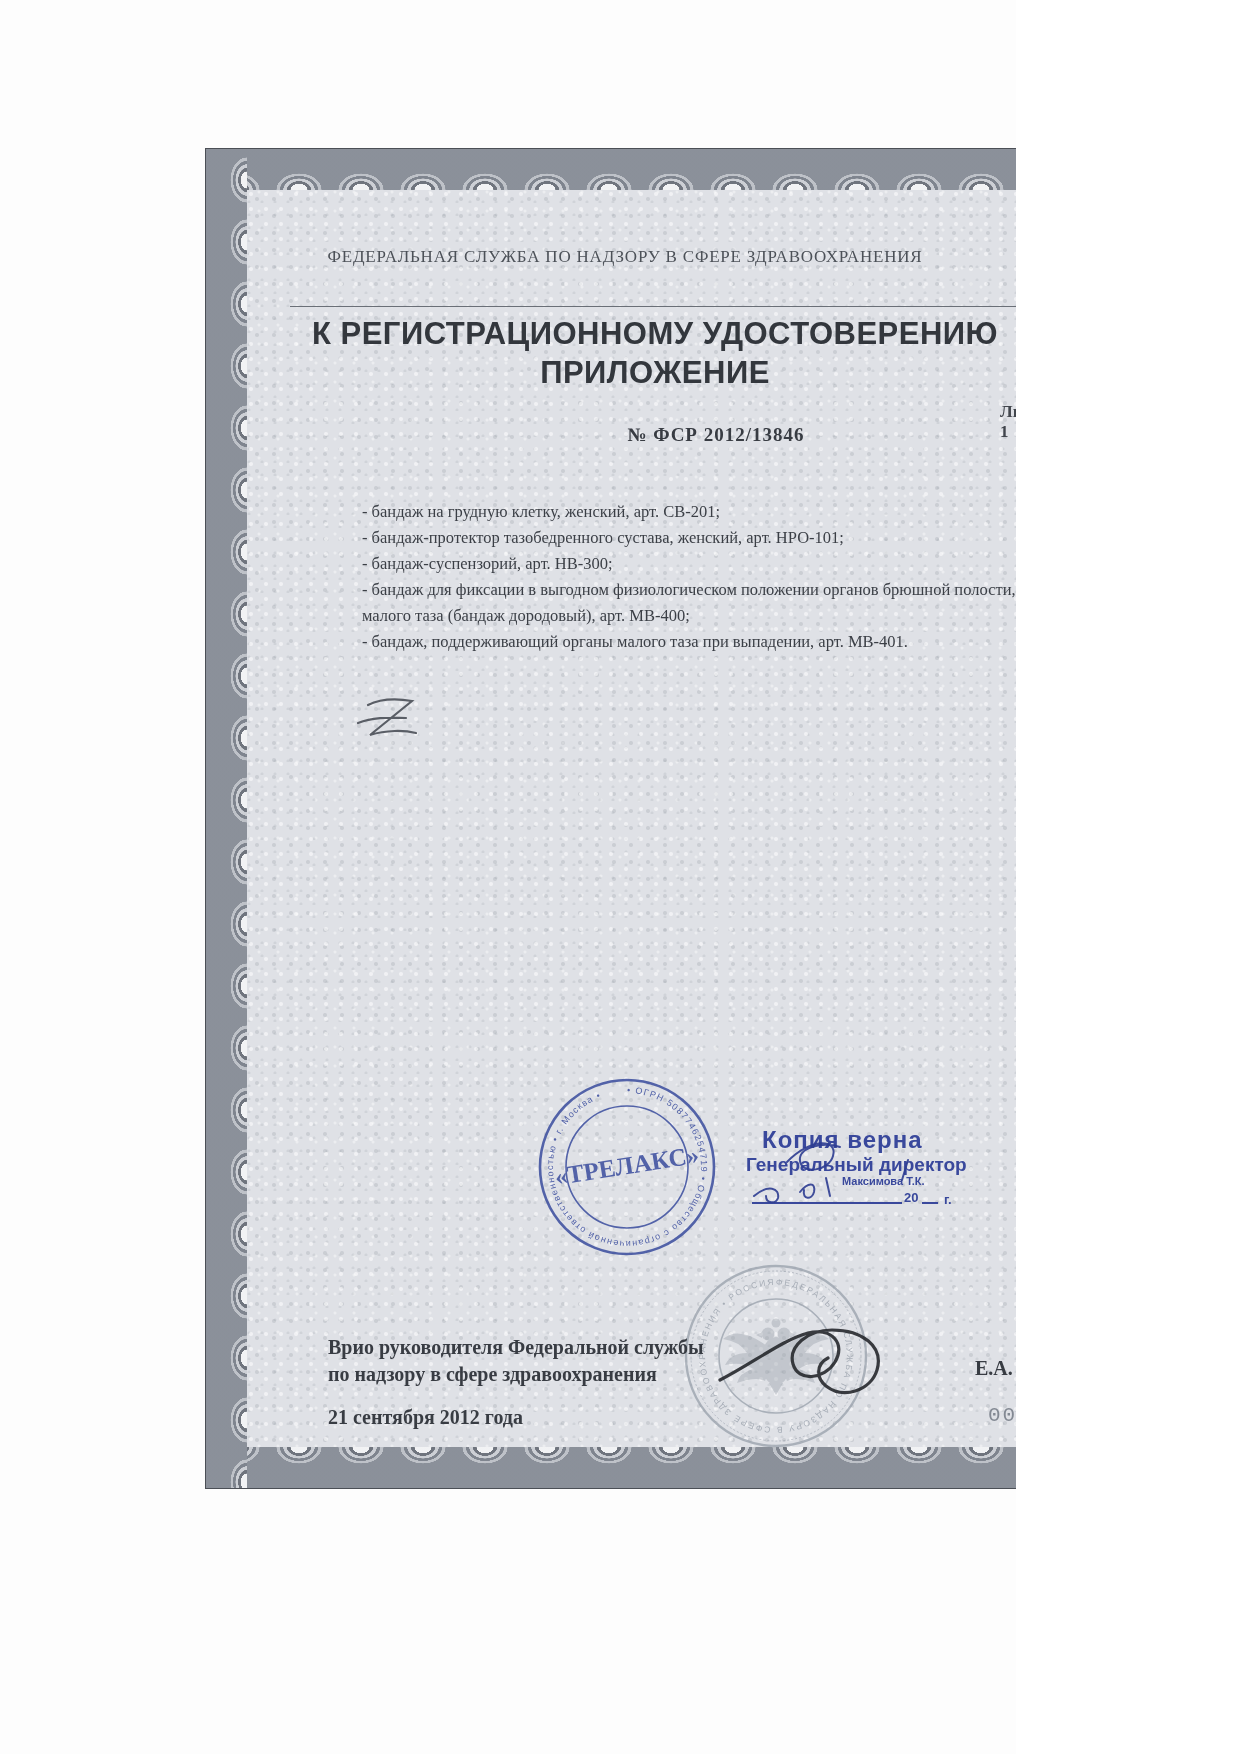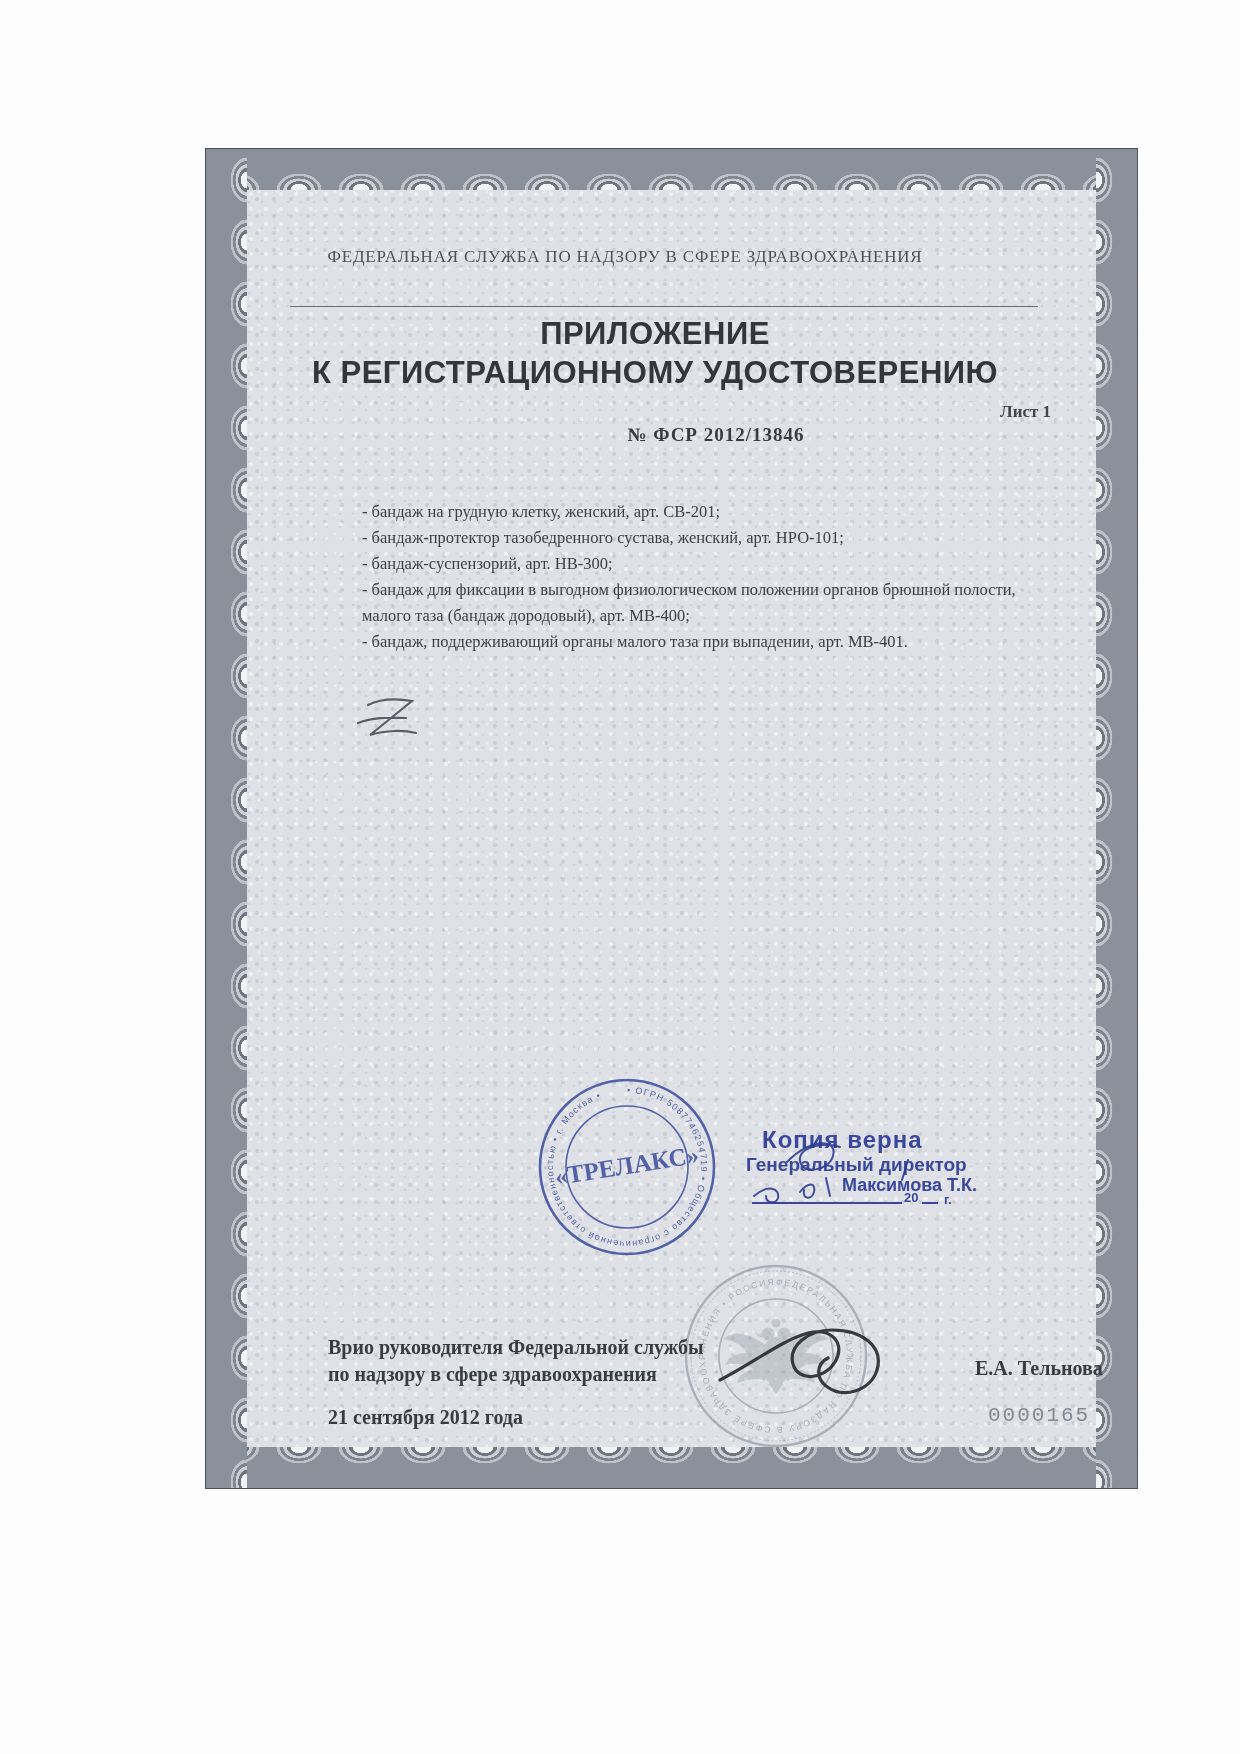--- a/index.html
+++ b/index.html
@@ -1,17 +1,17 @@
 <!DOCTYPE html>
 <html><head>
 <meta charset="utf-8">
 <style>
   html,body { margin:0; padding:0; background:#ffffff; }
   .page {
-    position:relative; width:1240px; height:1754px; overflow:hidden;
+    position:relative; width:1016px; height:1754px; overflow:hidden;
     background:#fdfdfd;
     font-family:"Liberation Serif", serif;
     color:#3b3f46;
   }
   
   .frame {
     position:absolute; left:205px; top:148px; width:931px; height:1339px;
     border:1px solid #4b4f56; background:#aeb2b9; z-index:1;
   }
   .band { position:absolute; z-index:1; }
@@ -63,21 +63,21 @@
     font-weight:bold; font-size:19px; letter-spacing:1px; color:#383c43; }
   .items { left:362px; top:499px; width:676px; font-size:16.5px; line-height:26px; color:#3b3f46; }
   .item { margin:0; }
   
   .svg-abs { position:absolute; z-index:4; }
   .copy-block { left:742px; top:1124px; width:250px; height:115px; z-index:4;
     color:#39489c; font-family:"Liberation Sans", sans-serif; }
   .copy-block > div { position:absolute; white-space:nowrap; }
   .copy-l1 { left:20px; top:2px;  font-size:24px; font-weight:bold; letter-spacing:1px; }
   .copy-l2 { left:4px;  top:30px; font-size:19px; font-weight:bold; }
-  .copy-l3 { left:100px; top:51px; font-size:18px; font-weight:bold; }
+  .copy-l3 { left:100px; top:51px; font-size:11px; font-weight:bold; }
   .copy-sign-line { left:10px; top:64px; width:150px; height:14px; border-bottom:2px solid #39489c; }
   .copy-year  { left:162px; top:66px; font-size:13px; font-weight:bold; }
   .copy-year-line { left:180px; top:64px; width:16px; height:14px; border-bottom:2px solid #39489c; }
   .copy-g { left:202px; top:68px; font-size:13px; font-weight:bold; }
   .footer-role { left:328px; top:1334px; font-size:20px; font-weight:bold; line-height:27px; color:#383c43; }
   .footer-date { left:328px; top:1406px; font-size:20px; font-weight:bold; color:#383c43; }
   .footer-name { left:975px; top:1357px; font-size:20px; font-weight:bold; color:#383c43; white-space:nowrap; }
   .footer-serial { left:988px; top:1404px; font-family:"Liberation Mono", monospace;
     font-size:21px; letter-spacing:2px; color:#8389937; color:#838993; }
 </style>
@@ -91,22 +91,22 @@
     <div class="band band-bottom"></div>
     <div class="band band-left"></div>
     <div class="band band-right"></div>
     <div class="inner"></div>
   </div>
 
   <div class="abs header-org">ФЕДЕРАЛЬНАЯ СЛУЖБА ПО НАДЗОРУ В СФЕРЕ ЗДРАВООХРАНЕНИЯ</div>
   <div class="abs divider"></div>
 
   <div class="abs doc-title">
+    <div>К РЕГИСТРАЦИОННОМУ УДОСТОВЕРЕНИЮ</div>
     <div>ПРИЛОЖЕНИЕ</div>
-    <div>К РЕГИСТРАЦИОННОМУ УДОСТОВЕРЕНИЮ</div>
   </div>
 
   <div class="abs sheet-label">Лист 1</div>
   <div class="abs cert-number">№ ФСР 2012/13846</div>
 
   <div class="abs items">
     <div class="item">- бандаж на грудную клетку, женский, арт. СВ-201;</div>
     <div class="item">- бандаж-протектор тазобедренного сустава, женский, арт. НРО-101;</div>
     <div class="item">- бандаж-суспензорий, арт. НВ-300;</div>
     <div class="item">- бандаж для фиксации в выгодном физиологическом положении органов брюшной полости, малого таза (бандаж дородовый), арт. МВ-400;</div>

